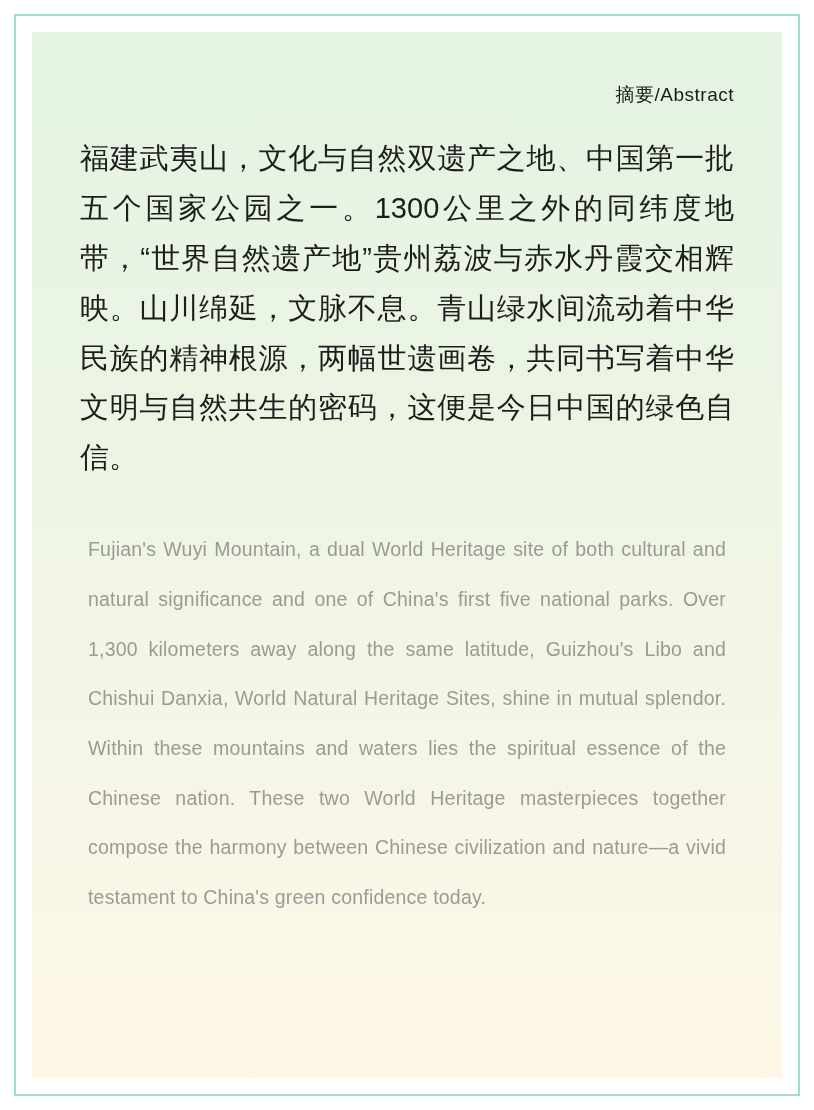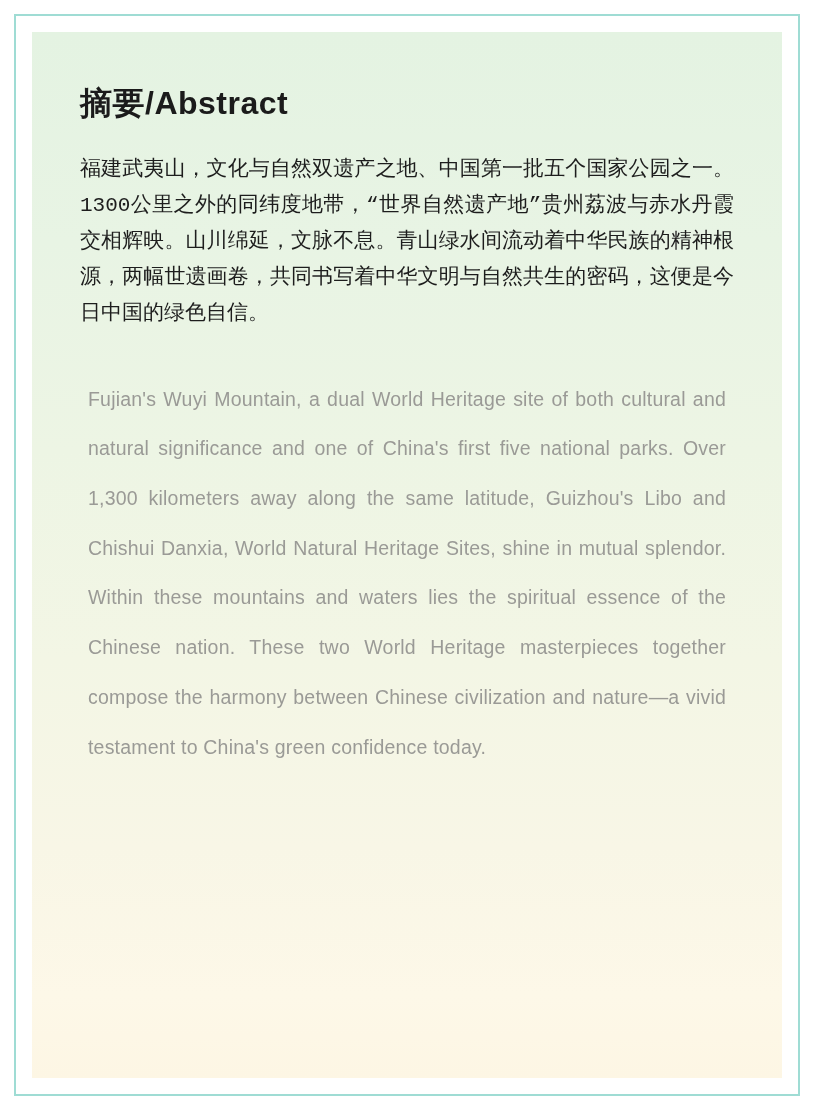--- a/index.html
+++ b/index.html
@@ -37,36 +37,36 @@
                 #e4f3e2 0%,
                 #e8f4e4 20%,
                 #edf5e4 40%,
                 #f3f6e5 60%,
                 #f8f6e6 78%,
                 #fdf8e8 92%,
                 #fdf6e4 100%);
     overflow: hidden;
   }
   .card-title {
-    text-align: left;
-    font-size: 32px;
-    font-weight: bold;
+    text-align: right;
+    font-size: 19px;
+    font-weight: normal;
     color: #1b1b1b;
     letter-spacing: 0.5px;
     margin: 10px 0 26px 0;
     font-family: "Liberation Sans", sans-serif;
   }
   .abstract-cn {
-    font-size: 21px;
+    font-size: 29px;
     line-height: 1.72;
     color: #1d1d1d;
     text-align: justify;
     text-justify: inter-character;
     margin: 0 0 42px 0;
-    font-family: Liberation Mono, monospace;
+    font-family: Liberation Sans, sans-serif;
   }
   .abstract-en {
     font-size: 19.5px;
     line-height: 2.55;
     color: #9a9a96;
     text-align: justify;
     letter-spacing: 0.2px;
     margin: 8px;
     font-family: "Liberation Sans", sans-serif;
   }

